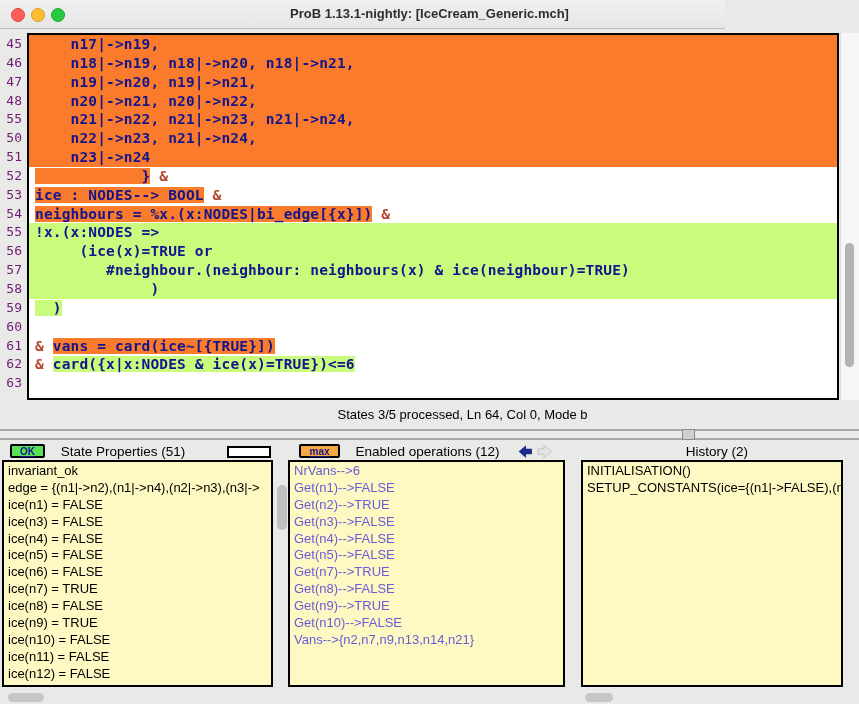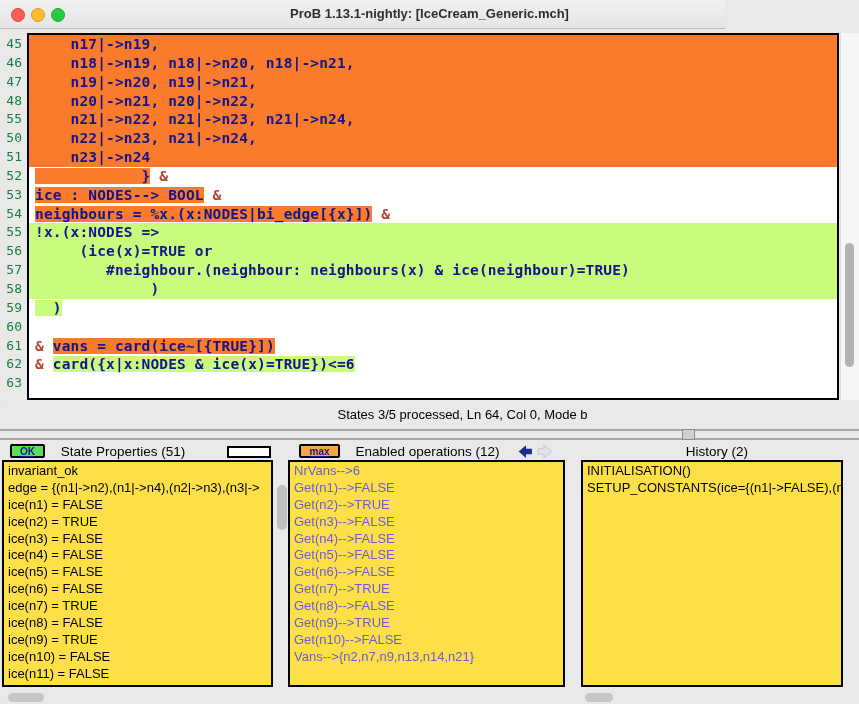--- a/index.html
+++ b/index.html
@@ -13,21 +13,21 @@
     background:linear-gradient(#f0f0f0,#e6e6e6);border-bottom:1px solid #bdbdbd;}
   .tl{position:absolute;top:8px;width:12px;height:12px;border-radius:50%;}
   .tl.red{left:11px;background:#ff5f57;border:0.5px solid #e0443e;}
   .tl.yellow{left:31px;background:#febc2e;border:0.5px solid #d89e23;}
   .tl.green{left:51px;background:#28c840;border:0.5px solid #1eab31;}
   .title-text{position:absolute;left:0;top:0;width:859px;height:28px;line-height:28px;
     text-align:center;font-size:13px;font-weight:bold;color:#2e2e2e;}
   
   .gutter{position:absolute;left:0;top:33px;width:25px;height:367px;padding-top:2px;box-sizing:border-box;}
   .lnum{height:18.85px;line-height:18.85px;text-align:right;padding-right:3px;
-    font-family:"DejaVu Sans Mono",monospace;font-size:13px;color:#15803d;}
+    font-family:"DejaVu Sans Mono",monospace;font-size:13px;color:#701a75;}
   .editor-box{position:absolute;left:27px;top:33px;width:812px;height:367px;
     box-sizing:border-box;border:2px solid #000;background:#fff;overflow:hidden;}
   .crow{height:18.85px;line-height:18.85px;white-space:pre;padding-left:6px;
     font-family:"DejaVu Sans Mono",monospace;font-size:14.5px;letter-spacing:0.15px;
     font-weight:bold;color:#14148c;}
   .bg-orange{background:#f97b2b;}
   .bg-green{background:#c9fb7d;}
   .seg-plain{color:#14148c;}
   .seg-hl-orange{background:#f97b2b;color:#14148c;}
   .seg-hl-green{background:#c9fb7d;color:#14148c;}
@@ -52,21 +52,21 @@
     border:2px solid #000;border-radius:2px;text-align:center;
     font-size:10px;font-weight:bold;color:#14148c;line-height:11px;text-decoration:underline;}
   .badge.ok{left:10px;width:35px;background:#58e158;}
   .badge.max{left:291px;width:41px;background:#f4a640;margin-left:8px;}
   .panel-title{position:absolute;top:444px;height:15px;line-height:15px;
     text-align:center;font-size:13.5px;color:#000;}
   .white-ind{position:absolute;left:227px;top:446px;width:44px;height:12px;
     background:#fff;border:2px solid #000;box-sizing:border-box;}
   .nav-arrow{position:absolute;top:443px;width:18px;height:17px;}
   .listbox{position:absolute;top:460px;height:227px;box-sizing:border-box;
-    border:2px solid #000;background:#fde047;overflow:hidden;padding-top:1px;}
+    border:2px solid #000;background:#fef9c3;overflow:hidden;padding-top:1px;}
   .listbox .lrow{height:16.9px;line-height:16.9px;padding-left:4px;white-space:pre;
     font-size:13px;overflow:hidden;}
   .box-props{left:2px;width:271px;}  .box-props .lrow{color:#000;}
   .box-ops{left:288px;width:277px;}  .box-ops .lrow{color:#6a5cd6;}
   .box-hist{left:581px;width:262px;} .box-hist .lrow{color:#000;}
   .v-thumb{position:absolute;left:277px;top:485px;width:10px;height:45px;
     border-radius:5px;background:#c0c0c0;}
   .h-thumb{position:absolute;top:693px;height:9px;border-radius:4.5px;background:#c6c6c6;}
   .h-thumb.props{left:8px;width:36px;}
   .h-thumb.hist{left:585px;width:28px;}
@@ -147,41 +147,39 @@
       <path d="M7 2 L14 8 L7 14 L7 10.6 L1.5 10.6 L1.5 5.4 L7 5.4 Z" fill="#e3e3e3" stroke="#c2c2c2" stroke-width="0.8"></path>
     </svg>
 </div>
 
 <div class="panel-title" style="left:637px;width:160px;">History (2)</div>
 
 <div class="listbox box-props">
     <div class="lrow">invariant_ok</div>
     <div class="lrow">edge = {(n1|-&gt;n2),(n1|-&gt;n4),(n2|-&gt;n3),(n3|-&gt;</div>
     <div class="lrow">ice(n1) = FALSE</div>
-    <div class="lrow">ice(n2) = TRUE</div>
     <div class="lrow">ice(n3) = FALSE</div>
     <div class="lrow">ice(n4) = FALSE</div>
     <div class="lrow">ice(n5) = FALSE</div>
     <div class="lrow">ice(n6) = FALSE</div>
     <div class="lrow">ice(n7) = TRUE</div>
     <div class="lrow">ice(n8) = FALSE</div>
     <div class="lrow">ice(n9) = TRUE</div>
     <div class="lrow">ice(n10) = FALSE</div>
     <div class="lrow">ice(n11) = FALSE</div>
     <div class="lrow">ice(n12) = FALSE</div>
   </div>
 <div class="v-thumb"></div>
 <div class="listbox box-ops">
     <div class="lrow">NrVans--&gt;6</div>
     <div class="lrow">Get(n1)--&gt;FALSE</div>
     <div class="lrow">Get(n2)--&gt;TRUE</div>
     <div class="lrow">Get(n3)--&gt;FALSE</div>
     <div class="lrow">Get(n4)--&gt;FALSE</div>
     <div class="lrow">Get(n5)--&gt;FALSE</div>
-    <div class="lrow">Get(n6)--&gt;FALSE</div>
     <div class="lrow">Get(n7)--&gt;TRUE</div>
     <div class="lrow">Get(n8)--&gt;FALSE</div>
     <div class="lrow">Get(n9)--&gt;TRUE</div>
     <div class="lrow">Get(n10)--&gt;FALSE</div>
     <div class="lrow">Vans--&gt;{n2,n7,n9,n13,n14,n21}</div>
   </div>
 <div class="listbox box-hist">
     <div class="lrow">INITIALISATION()</div>
     <div class="lrow">SETUP_CONSTANTS(ice={(n1|-&gt;FALSE),(n</div>
   </div>

